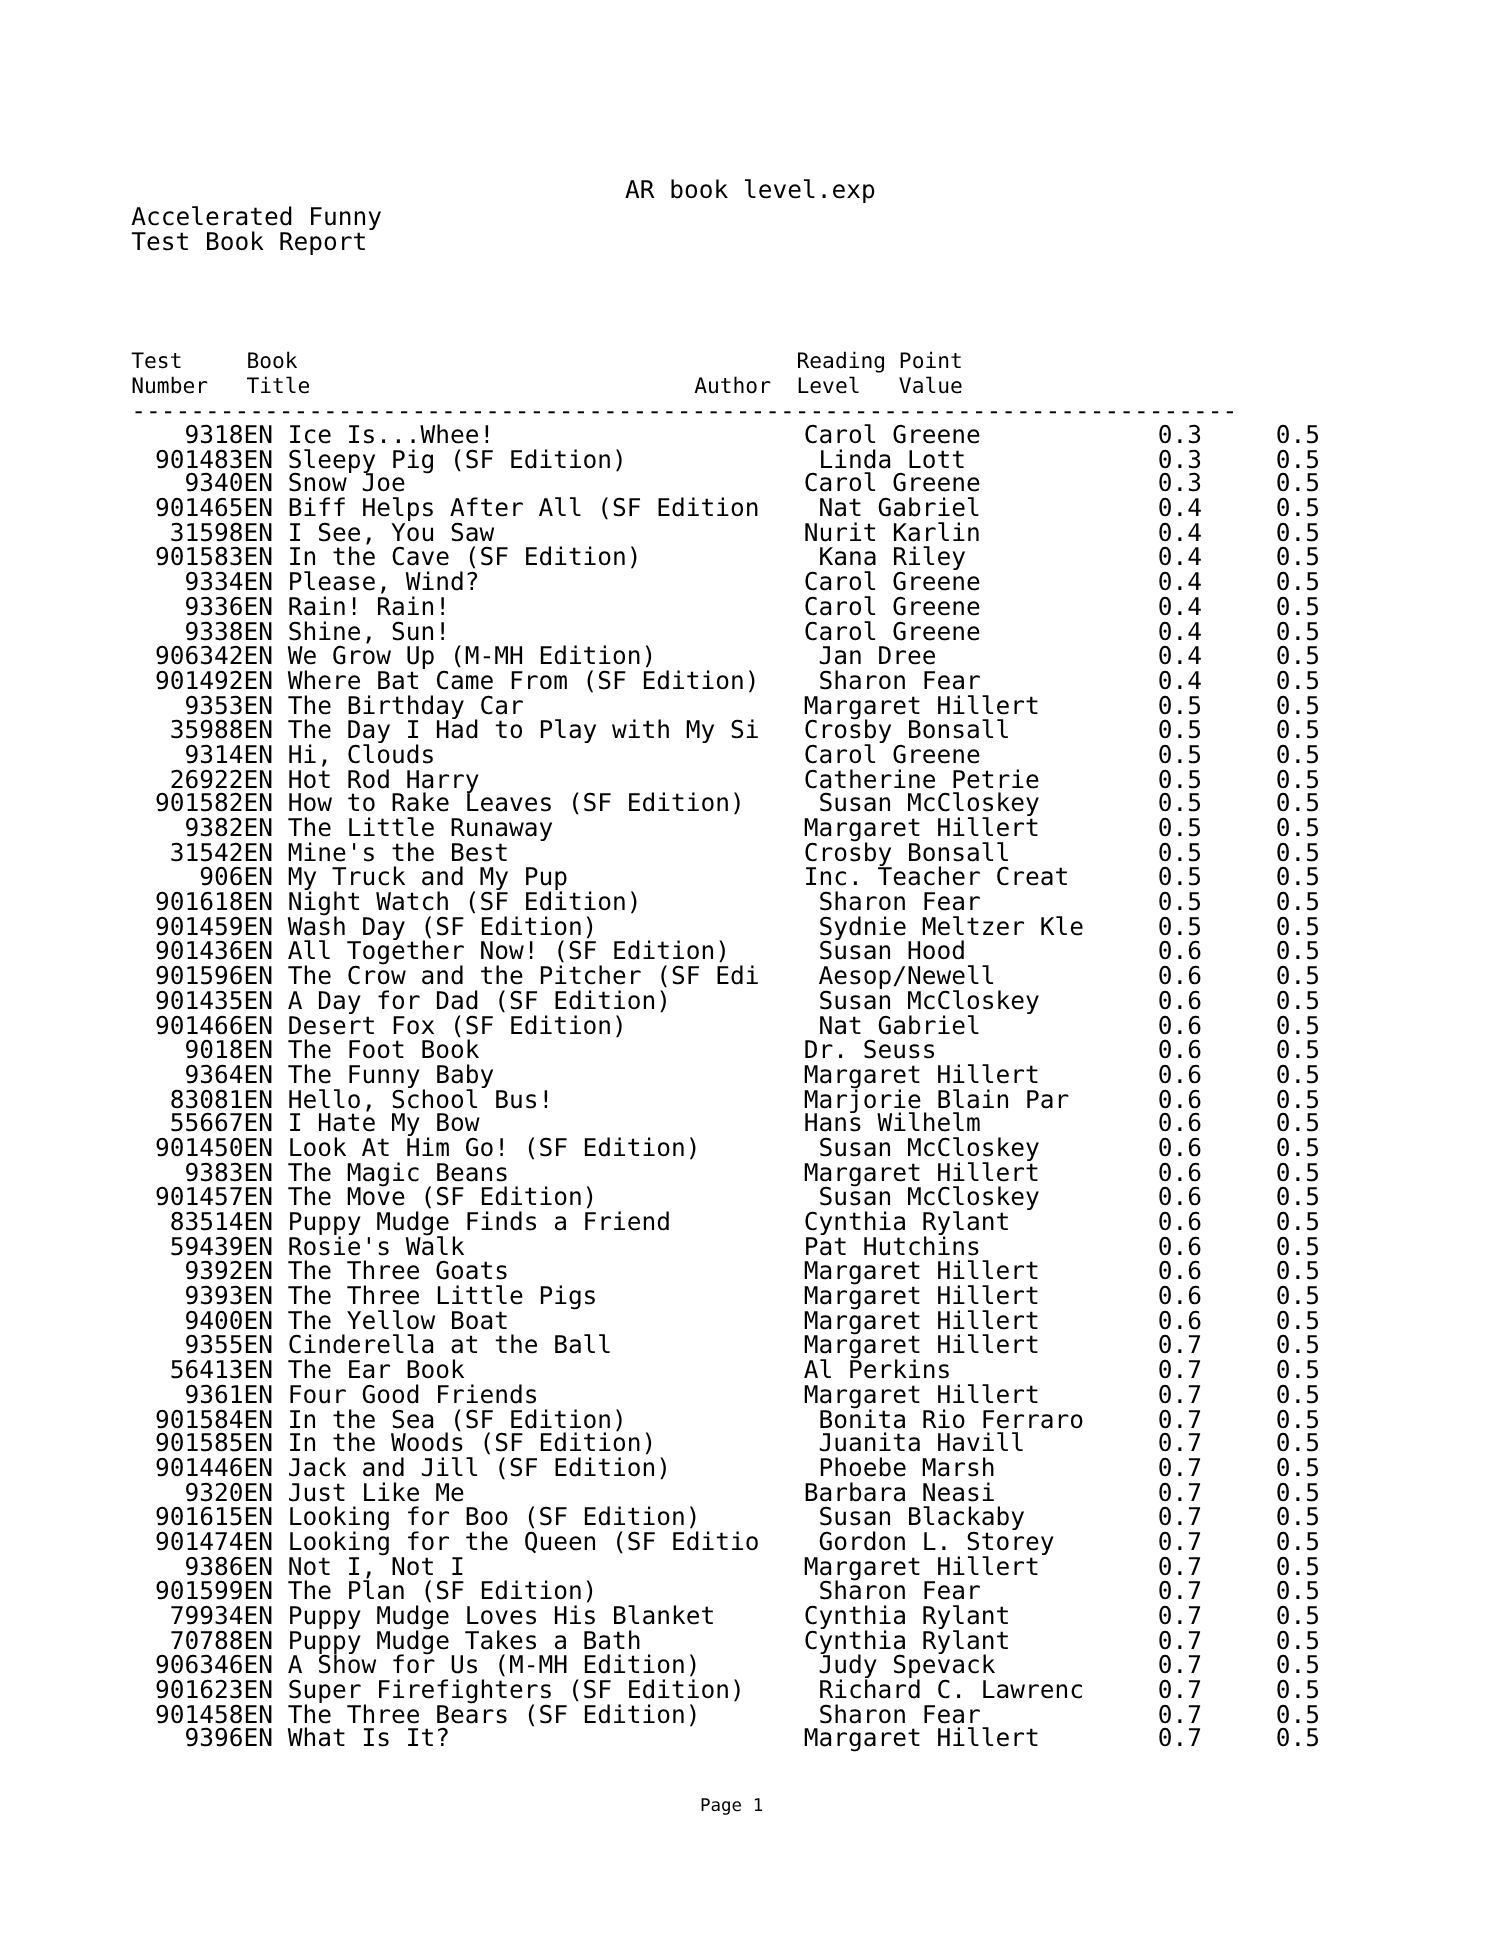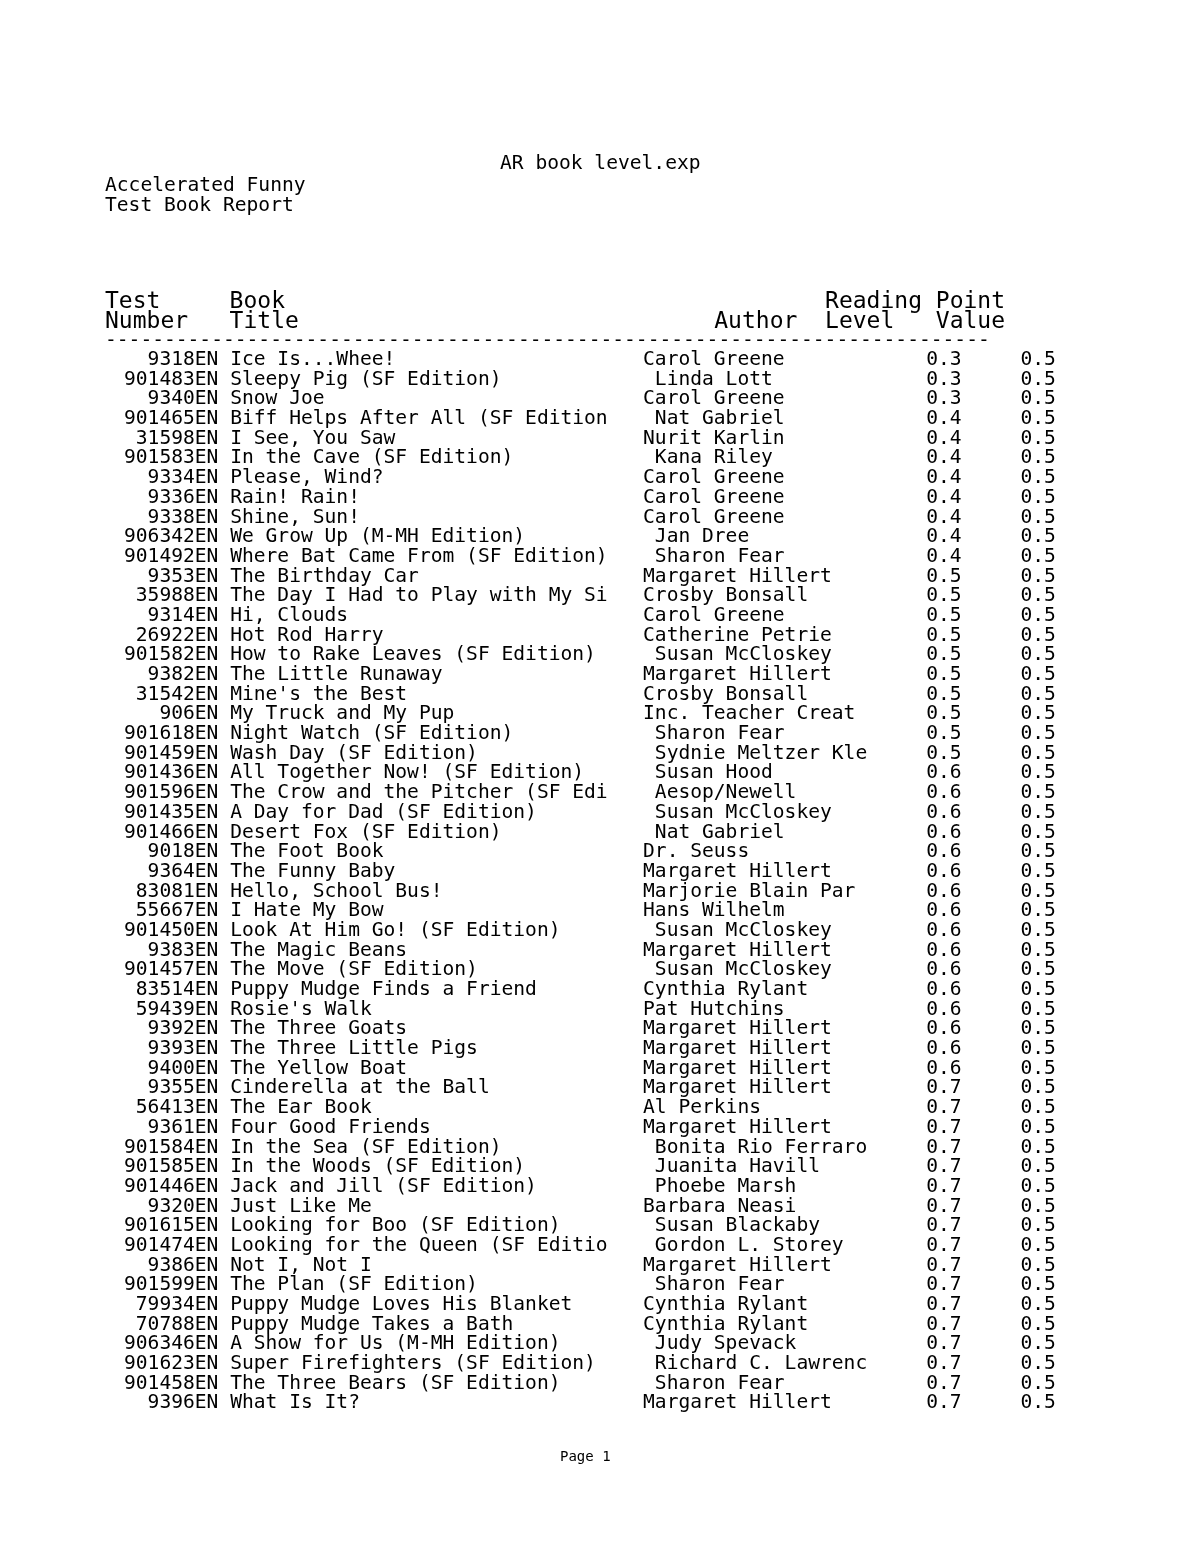--- a/index.html
+++ b/index.html
@@ -13,21 +13,21 @@
     height: 1549px;
     font-family: "DejaVu Sans Mono", "Liberation Mono", monospace;
     color: #000000;
     position: relative;
     overflow: hidden;
   }
 
   .page {
     position: absolute;
     left: 0;
-    top: 15px;
+    top: 4px;
     width: 1200px;
     height: 1147px;
   }
 
   
   .doc-title {
     position: absolute;
     left: 500px;
     top: 138px;
     font-size: 19.6px;
@@ -44,21 +44,21 @@
     font-size: 19.6px;
     line-height: 19.7px;
     white-space: pre;
   }
 
   
   .col-headers {
     position: absolute;
     left: 105px;
     top: 276px;
-    font-size: 23px;
+    font-size: 17px;
     line-height: 19.7px;
     white-space: pre;
   }
 
   
   .rule {
     position: absolute;
     left: 105px;
     top: 315px;
     font-size: 19.6px;

